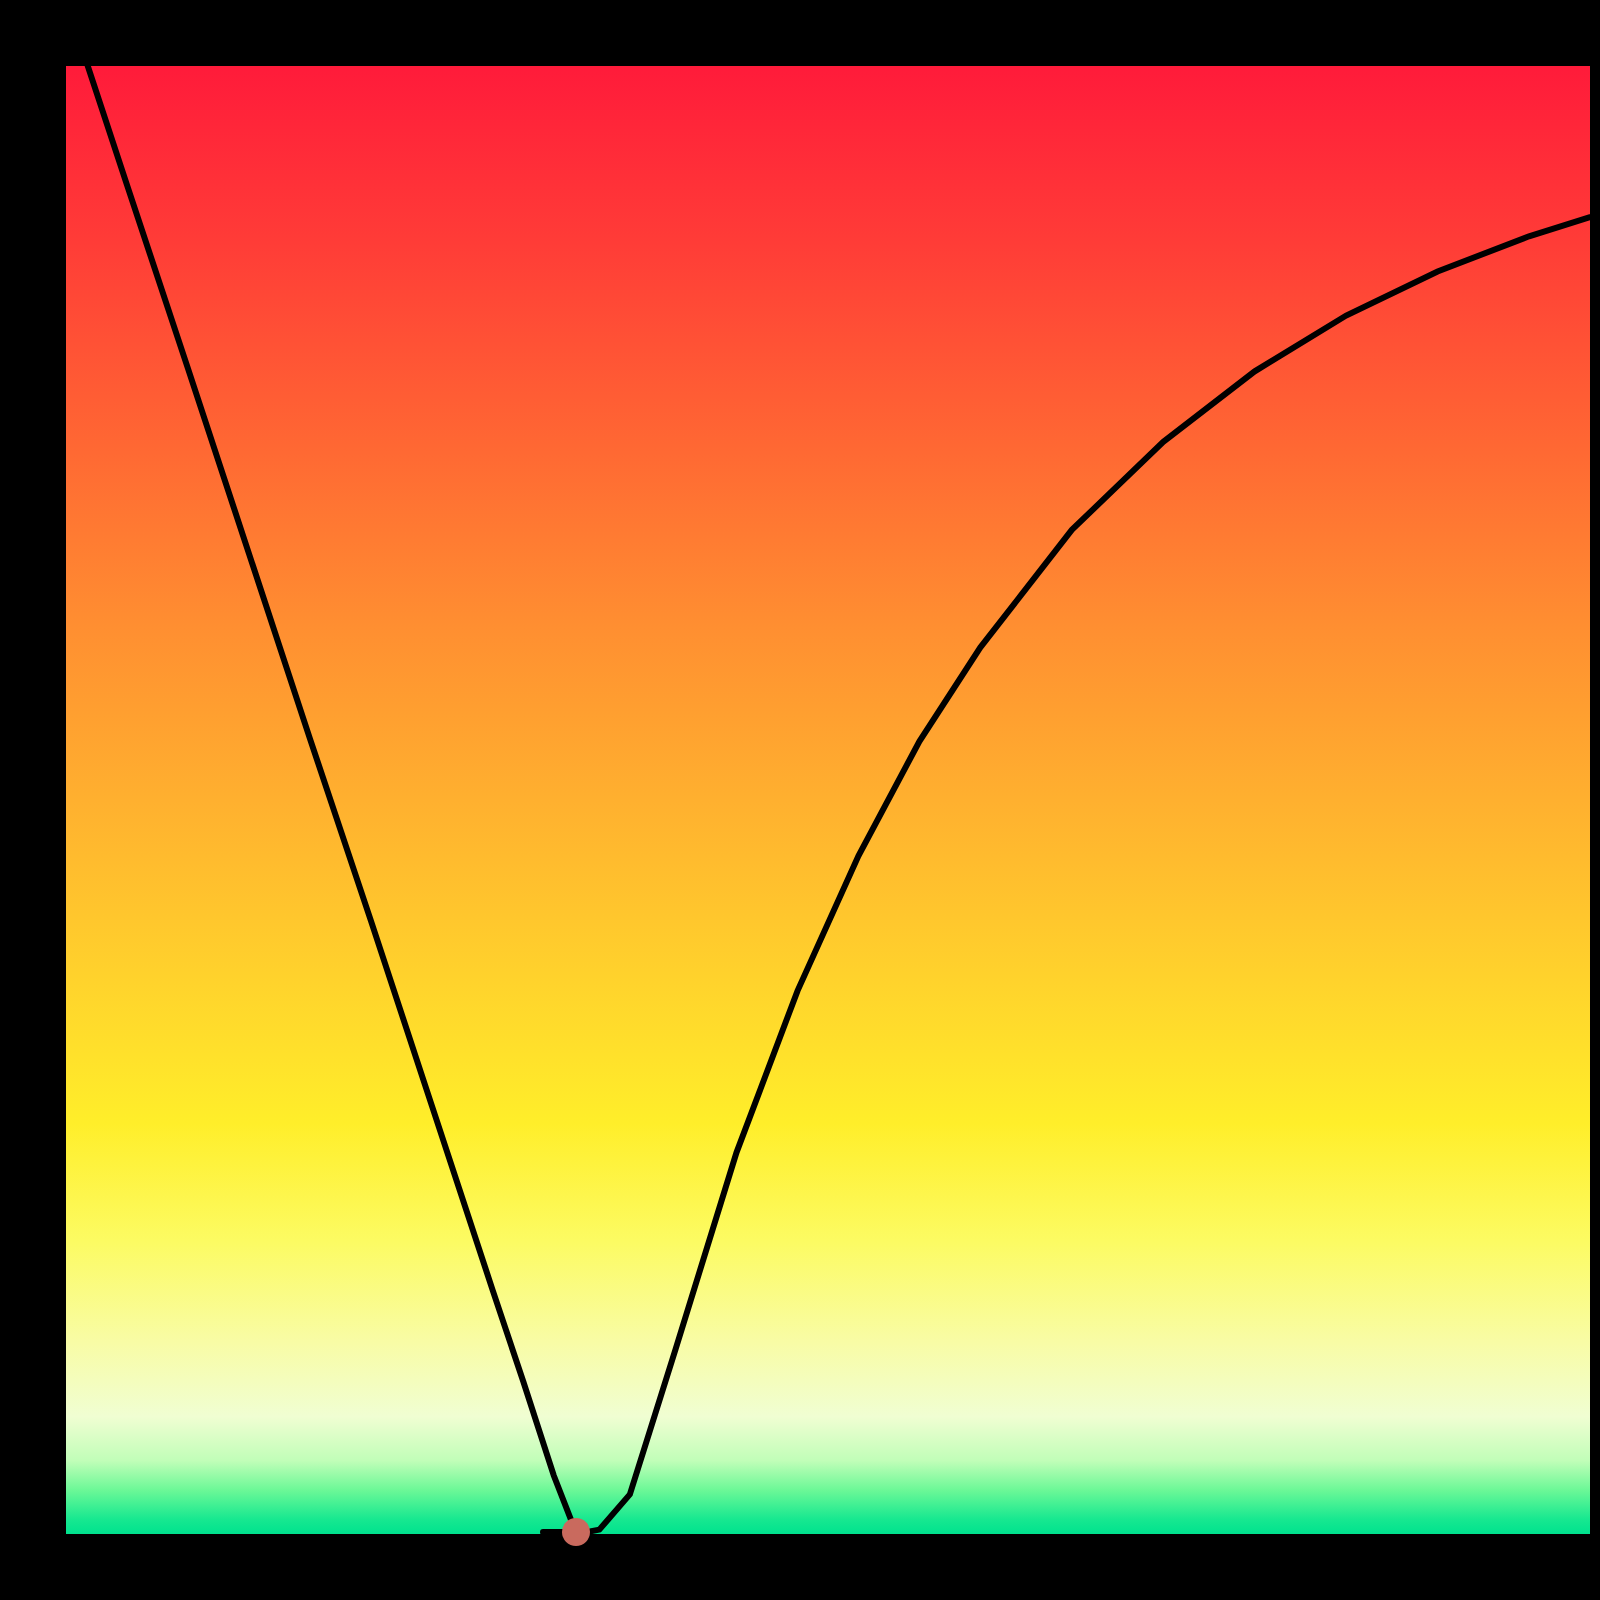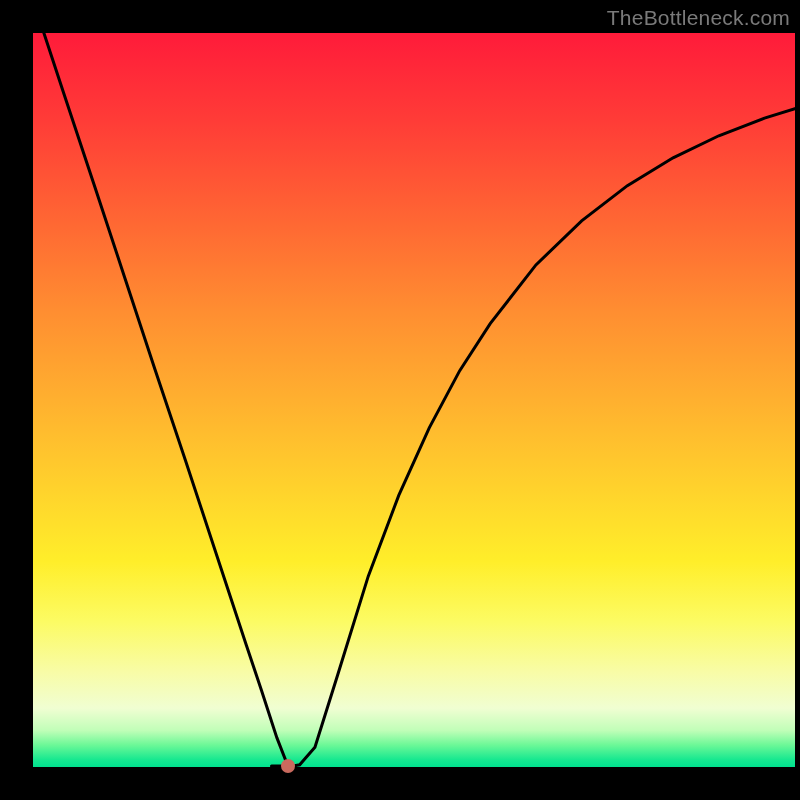--- a/index.html
+++ b/index.html
@@ -75,14 +75,13 @@
 <div class="frame">
 
   <div class="plot-area">
     <svg class="curve-svg" viewBox="0 0 762 734" preserveAspectRatio="none">
       <path id="curve-path" d="M 0.00 -33.03 L 30.48 59.45 L 60.96 151.20 L 91.44 243.69 L 121.92 336.17 L 152.40 427.19 L 182.88 519.67 L 213.36 612.16 L 228.60 657.66 L 243.84 704.64 L 255.27 734.00 L 266.70 731.80 L 281.94 714.18 L 304.80 641.52 L 335.28 543.16 L 365.76 462.42 L 396.24 394.89 L 426.72 337.64 L 457.20 290.66 L 502.92 231.94 L 548.64 187.90 L 594.36 152.67 L 640.08 124.78 L 685.80 102.76 L 731.52 85.14 L 762.00 75.60" fill="none" stroke="#000" stroke-width="3" stroke-linecap="round"></path>
       <line id="flat-path" x1="238.51" y1="733.00" x2="255.27" y2="733.00" stroke="#000" stroke-width="3" stroke-linecap="round"></line>
     </svg>
     <div class="marker" id="marker" style="left: 33.5%; top: 99.8%; background: rgb(201, 106, 94);"></div>
   </div>
 
-  <div class="watermark">TheBottleneck.com</div>
 </div>
 
 </body></html>

